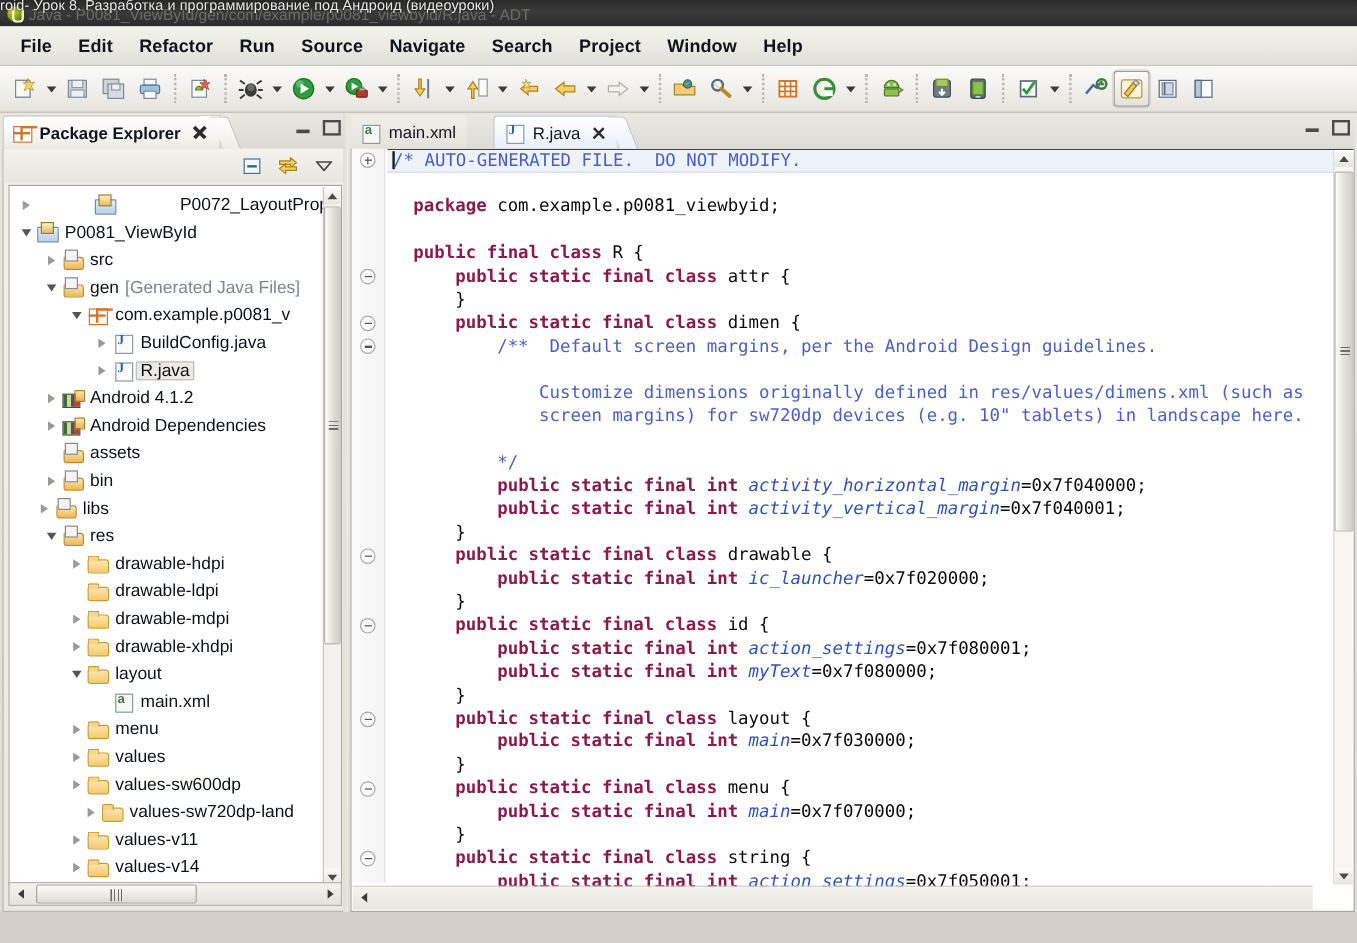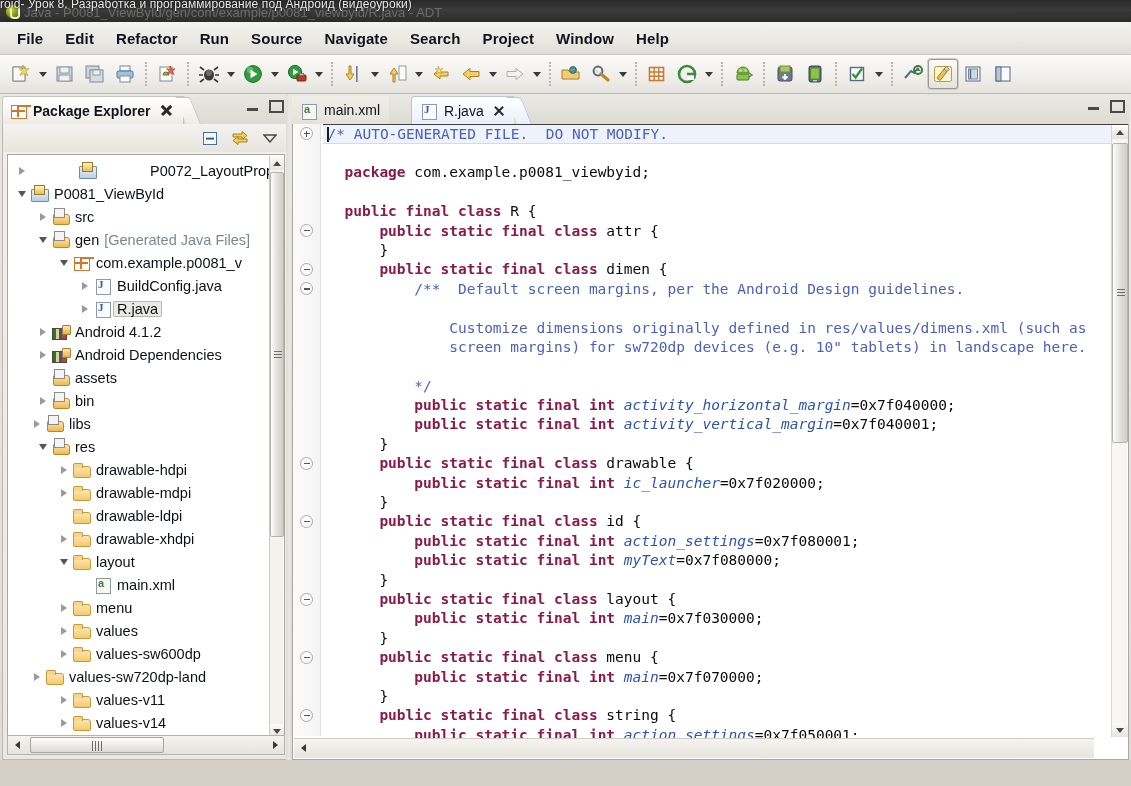--- a/index.html
+++ b/index.html
@@ -803,30 +803,30 @@
                 <span class="tlabel">res</span>
               </div>
               <div class="trow" style="padding-left: 48px;">
                 <span class="twist">
                   <i></i>
                 </span>
                 <span class="ticon ic-folder"></span>
                 <span class="tlabel">drawable-hdpi</span>
               </div>
               <div class="trow" style="padding-left: 48px;">
-                <span class="twist">
-                  <i></i>
-                </span>
-                <span class="ticon ic-folder"></span>
-                <span class="tlabel">drawable-mdpi</span>
-              </div>
-              <div class="trow" style="padding-left: 48px;">
                 <span class="twist"></span>
                 <span class="ticon ic-folder"></span>
                 <span class="tlabel">drawable-ldpi</span>
+              </div>
+              <div class="trow" style="padding-left: 48px;">
+                <span class="twist">
+                  <i></i>
+                </span>
+                <span class="ticon ic-folder"></span>
+                <span class="tlabel">drawable-mdpi</span>
               </div>
               <div class="trow" style="padding-left: 48px; align-items: center;">
                 <span class="twist">
                   <i></i>
                 </span>
                 <span class="ticon ic-folder"></span>
                 <span class="tlabel">drawable-xhdpi</span>
               </div>
               <div class="trow" style="padding-left: 48px;">
                 <span class="twist open">
@@ -854,21 +854,21 @@
                 <span class="ticon ic-folder"></span>
                 <span class="tlabel">values</span>
               </div>
               <div class="trow" style="padding-left: 48px;">
                 <span class="twist">
                   <i></i>
                 </span>
                 <span class="ticon ic-folder"></span>
                 <span class="tlabel">values-sw600dp</span>
               </div>
-              <div class="trow" style="padding-left: 21px;">
+              <div class="trow" style="padding-left: 48px; margin-left: 12px;">
                 <span class="twist">
                   <i></i>
                 </span>
                 <span class="ticon ic-folder"></span>
                 <span class="tlabel">values-sw720dp-land</span>
               </div>
               <div class="trow" style="padding-left: 48px;">
                 <span class="twist">
                   <i></i>
                 </span>

